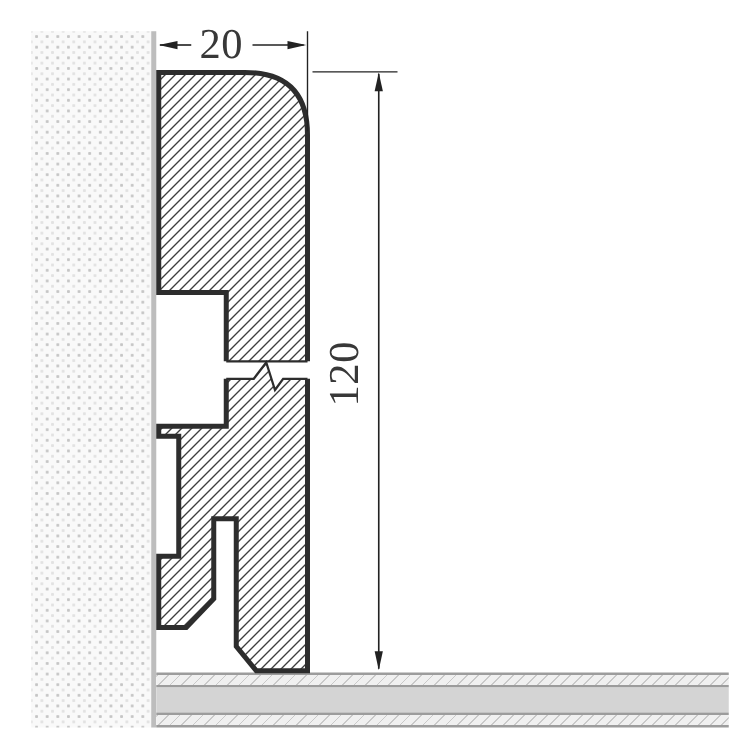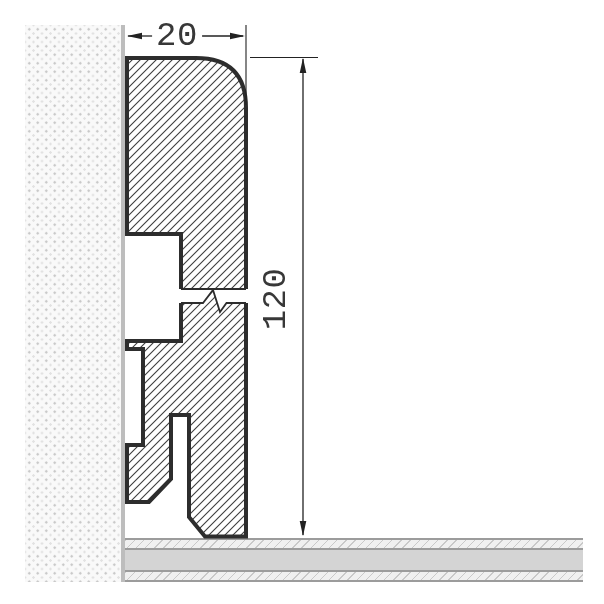--- a/index.html
+++ b/index.html
@@ -1,18 +1,18 @@
 <!DOCTYPE html>
 <html><head>
 <meta charset="utf-8">
 <style>
   html,body{margin:0;padding:0;background:#ffffff;}
   .canvas{
     position:relative;width:604px;height:604px;background:#ffffff;overflow:hidden;
-    font-family:Liberation Mono, monospace;
+    font-family:Liberation Serif, serif;
   }
   
   .wall{
     position:absolute;left:25px;top:25px;width:95.5px;height:557px;
     background-color:#f9f9f9;
     background-image:
       radial-gradient(#c6c6c6 1px, transparent 1.4px),
       radial-gradient(#e2e2e2 1px, transparent 1.4px);
     background-size:8.5px 8.5px, 8.5px 8.5px;
     background-position:0 0, 4.25px 4.25px;

